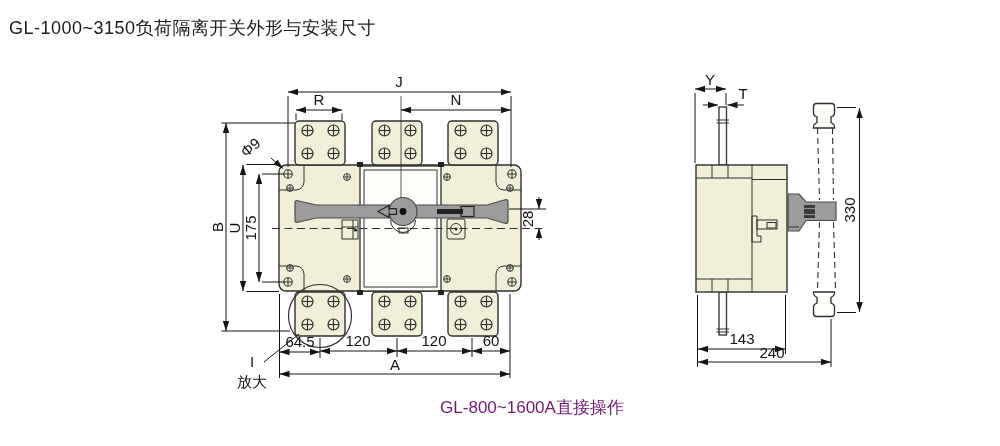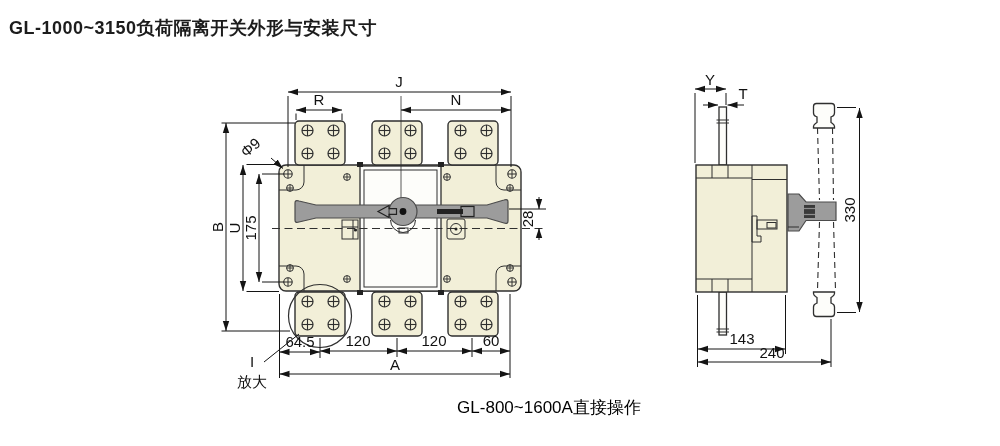--- a/index.html
+++ b/index.html
@@ -1,19 +1,19 @@
 <!DOCTYPE html>
 <html><head>
 <meta charset="utf-8">
 <style>
   html,body{margin:0;padding:0;background:#ffffff;}
   .canvas{position:relative;width:1000px;height:446px;background:#ffffff;overflow:hidden;
           font-family:"Liberation Sans", sans-serif;}
-  .title{position:absolute;left:9px;top:16px;font-size:18px;font-weight:bold;color:#1c1c1c;letter-spacing:0.5px;}
-  .caption{position:absolute;left:549px;top:396px;transform:translateX(-50%);font-size:17px;color:#000000;white-space:nowrap;}
+  .title{position:absolute;left:9px;top:16px;font-size:18px;font-weight:normal;color:#1c1c1c;letter-spacing:0.5px;}
+  .caption{position:absolute;left:532px;top:396px;transform:translateX(-50%);font-size:17px;color:#701a75;white-space:nowrap;}
   svg{position:absolute;left:0;top:0;}
   .body{fill:#F2EFD8;stroke:#2f2f2f;stroke-width:1.4;}
   .white{fill:#FDFDFA;stroke:#2f2f2f;stroke-width:1.3;}
   .o{fill:none;stroke:#2f2f2f;stroke-width:1.2;}
   .thin{fill:none;stroke:#2f2f2f;stroke-width:1;}
   .hair{fill:none;stroke:#2f2f2f;stroke-width:0.8;}
   .gray{fill:#9C9C9C;stroke:#4b4b4b;stroke-width:1.2;}
   .dark{fill:#222;stroke:none;}
   .cl{fill:none;stroke:#2f2f2f;stroke-width:1;stroke-dasharray:8 4.5;}
   .dash{fill:none;stroke:#2f2f2f;stroke-width:1.1;stroke-dasharray:6 4;}

